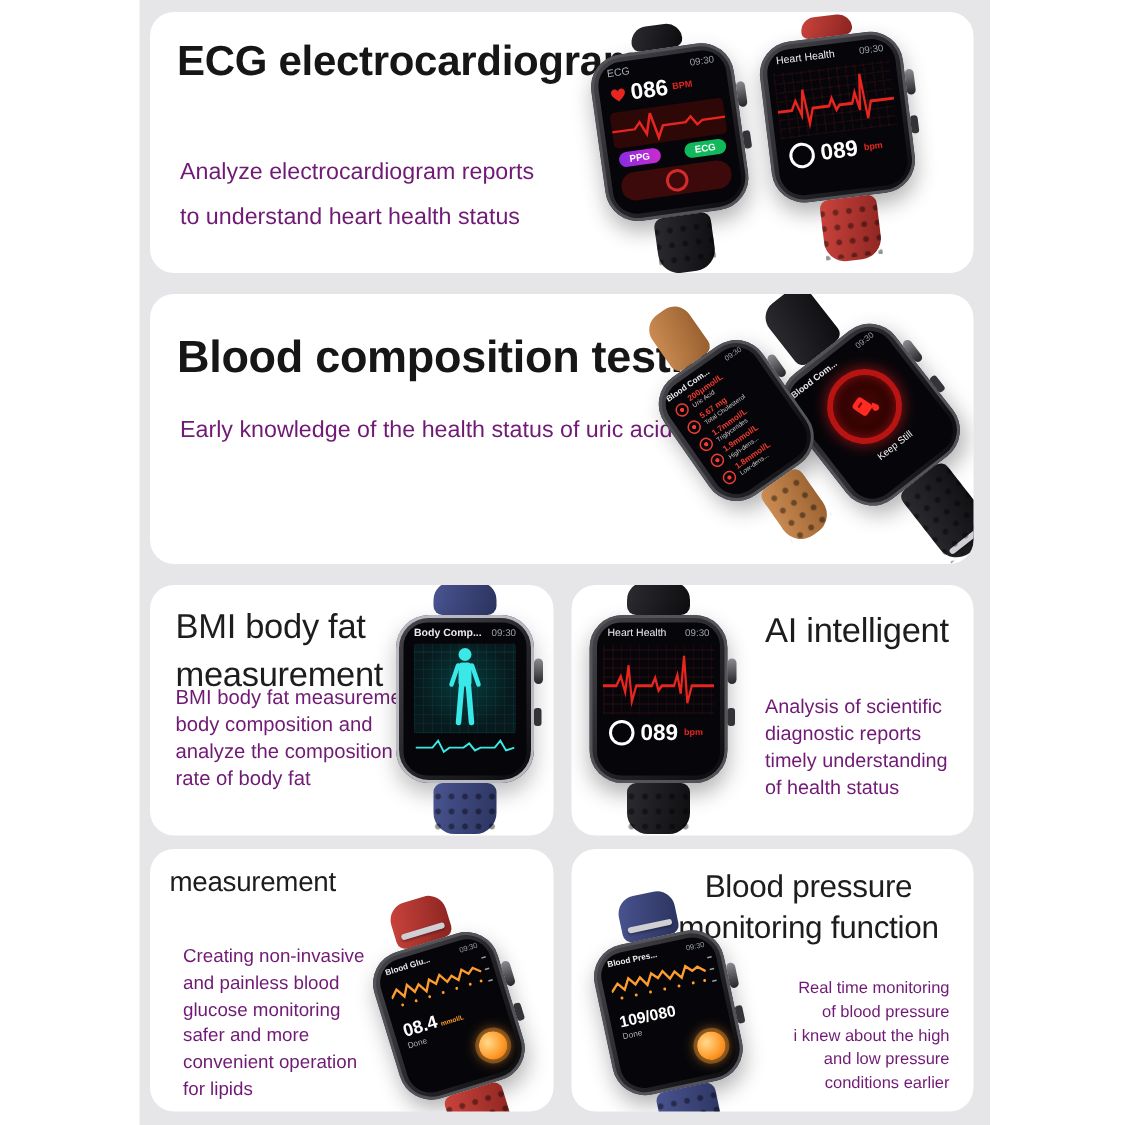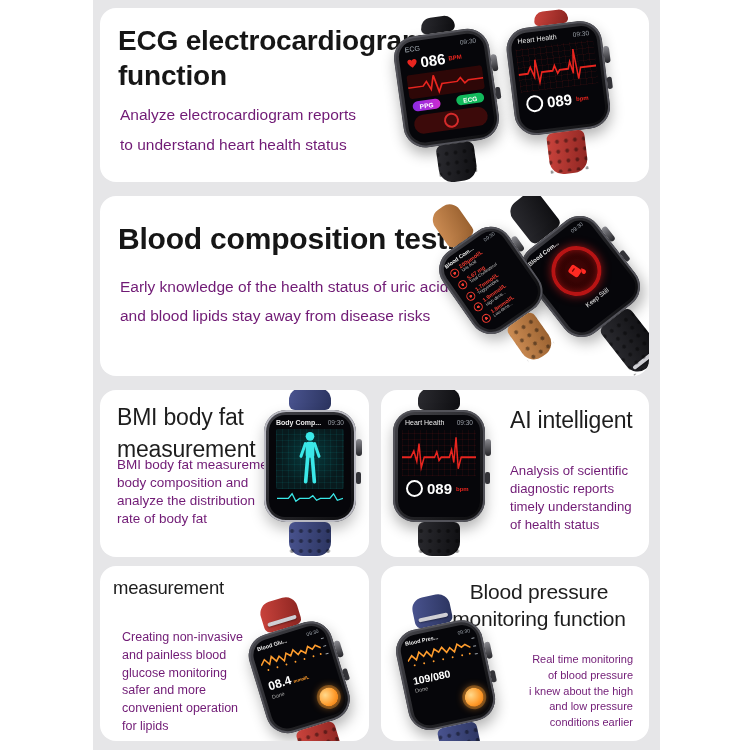--- a/index.html
+++ b/index.html
@@ -115,21 +115,20 @@
 </style>
 </head>
 <body>
 
 <div class="page">
   <div class="band"></div>
 
   <div class="panel" id="panel-ecg">
     <div class="t-big p1-title">
       <div>ECG electrocardiogram</div>
-      <div>function</div>
     </div>
     <div class="body-txt p1-body">
       <div>Analyze electrocardiogram reports</div>
       <div>to understand heart health status</div>
     </div>
 
     <div class="watch" style="left:300px;top:8px;transform:rotate(-8deg);z-index:1;">
       <div class="strap strap-top c-black" style="width:34px;height:16px;"></div>
       <div class="case" style="width:96px;height:112px;box-sizing:border-box;">
         <div class="crown"></div>
@@ -188,21 +187,20 @@
         </div>
       </div>
       <div class="strap strap-bottom c-red holes" style="width:38px;height:42px;"></div>
     </div>
   </div>
 
   <div class="panel" id="panel-blood">
     <div class="t-big p2-title">Blood composition testing</div>
     <div class="body-txt p2-body">
       <div>Early knowledge of the health status of uric acid</div>
-      <div>and blood lipids stay away from disease risks</div>
     </div>
 
     <div class="watch" style="left:352px;top:-4px;transform:rotate(-35deg);z-index:2;">
       <div class="strap strap-top c-brown" style="width:30px;height:40px;"></div>
       <div class="case" style="width:80px;height:96px;box-sizing:border-box;">
         <div class="crown"></div>
         <div class="screen">
           <div class="scr-hd" style="padding:3px 5px 1px;">
             <span class="app" style="font-size:5.5px;">Blood Com...</span>
             <span class="tm" style="font-size:5px;">09:30</span>
@@ -280,21 +278,21 @@
   </div>
 
   <div class="panel" id="panel-bmi">
     <div class="t-reg p3-title">
       <div>BMI body fat</div>
       <div>measurement</div>
     </div>
     <div class="body-txt p3-body">
       <div>BMI body fat measurement</div>
       <div>body composition and</div>
-      <div>analyze the distribution</div>
+      <div>analyze the composition</div>
       <div>rate of body fat</div>
     </div>
 
     <div class="watch" style="left:164px;top:-2px;">
       <div class="strap strap-top c-navy" style="width:42px;height:22px;"></div>
       <div class="case silver" style="width:92px;height:112px;box-sizing:border-box;">
         <div class="crown"></div>
         <div class="sbtn"></div>
         <div class="screen">
           <div class="scr-hd">

